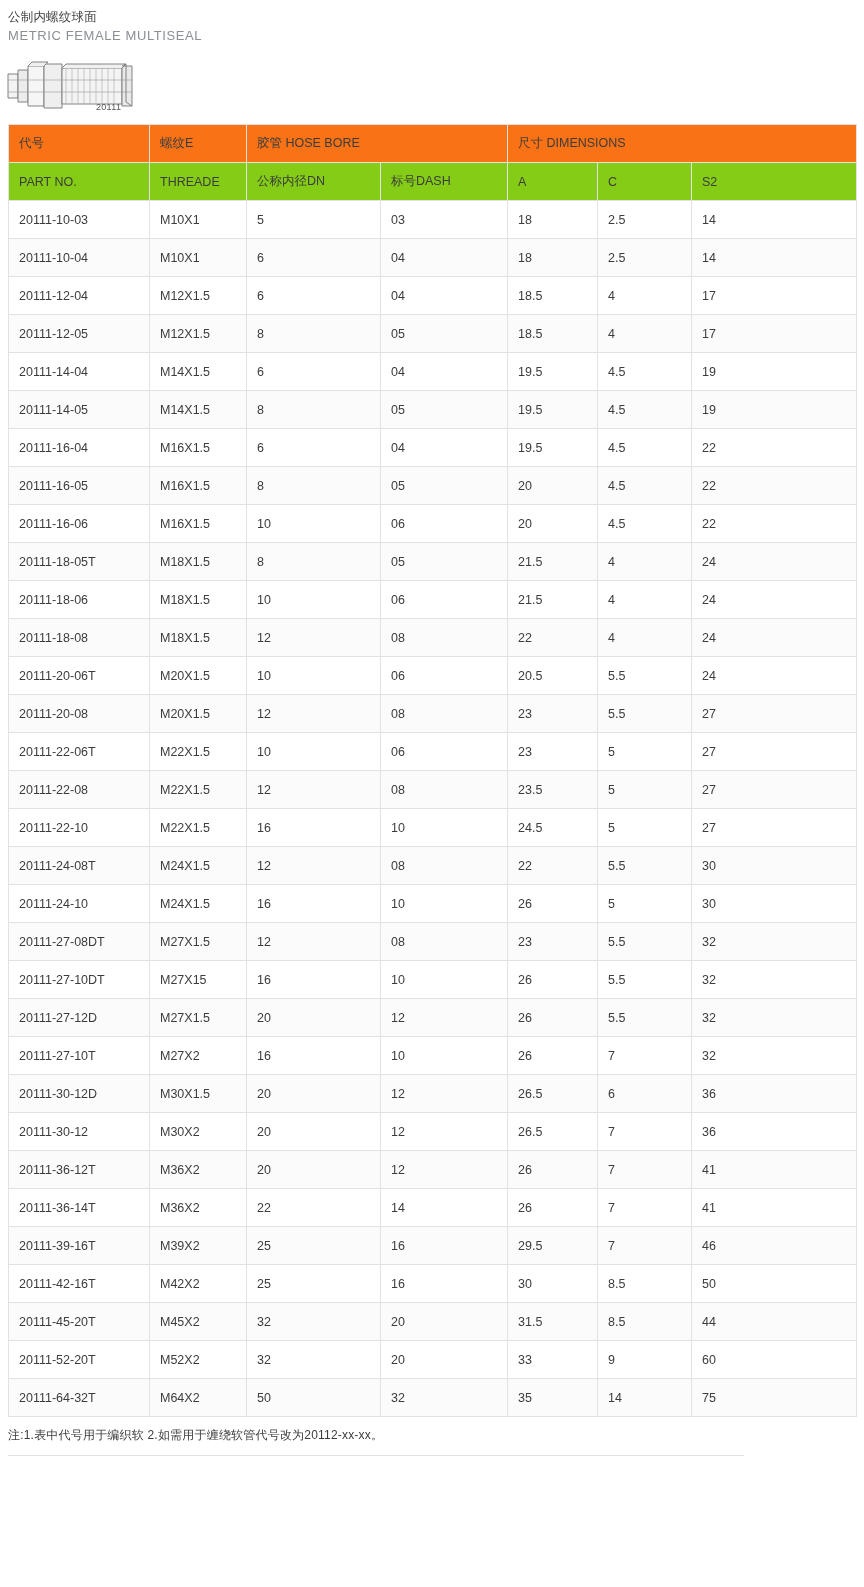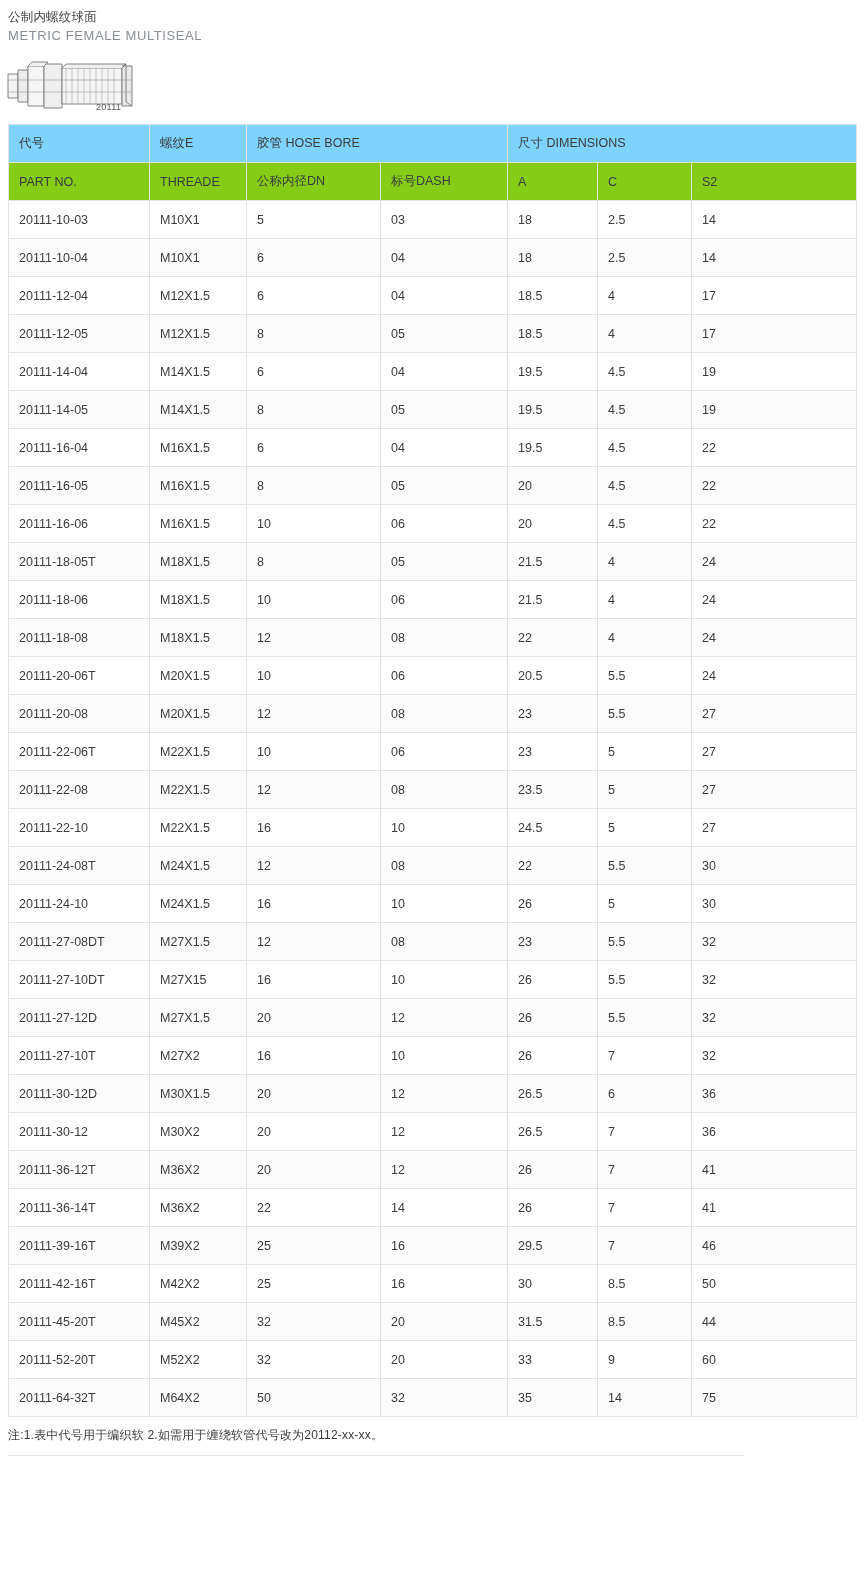--- a/index.html
+++ b/index.html
@@ -62,21 +62,21 @@
     height: 38px;
     font-weight: normal;
     font-size: 12.5px;
     color: #3c3c3c;
     text-align: left;
     vertical-align: middle;
     white-space: nowrap;
     overflow: hidden;
   }
   table.spec thead th {
-    background: #7dd3fc;
+    background: #f97316;
     color: #3c3c3c;
     font-size: 12.5px;
   }
   table.spec thead tr.h2 th {
     background: #84cc16;
   }
   table.spec tbody tr:nth-child(odd) td { background: #ffffff; }
   table.spec tbody tr:nth-child(even) td { background: #fbfbfb; }
 
   col.c0 { width: 141px; }

